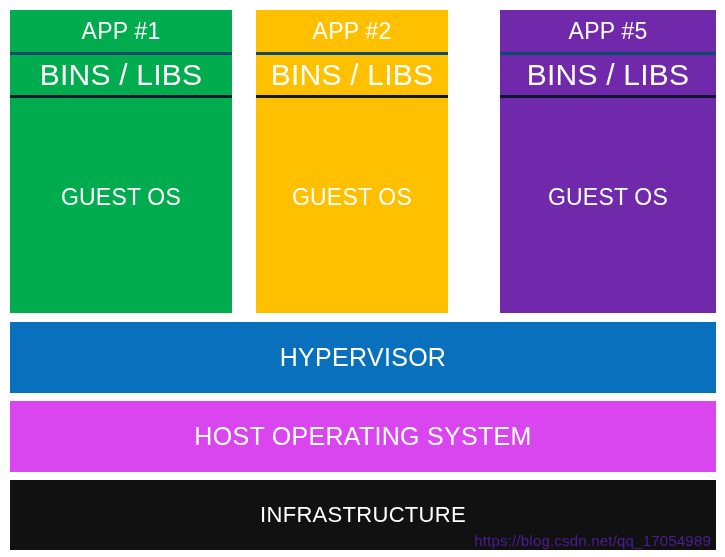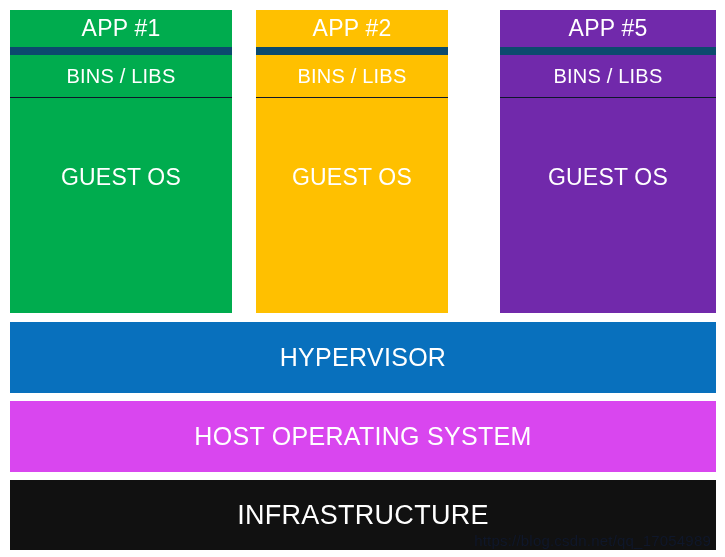--- a/index.html
+++ b/index.html
@@ -37,33 +37,33 @@
     box-sizing: border-box;
     display: flex;
     align-items: center;
     justify-content: center;
     color: #ffffff;
     letter-spacing: 0.2px;
   }
   .cell-app {
     height: 45px;
     font-size: 23px;
-    border-bottom: 8px solid #0c4a6e;
+    border-bottom: 3px solid #0c4a6e;
     text-align: right;
   }
   .cell-bins {
     height: 43px;
-    font-size: 20px;
-    border-bottom: 1px solid #0f172a;
+    font-size: 30px;
+    border-bottom: 3px solid #0f172a;
   }
   .cell-guest {
     flex: 1 1 auto;
     font-size: 23px;
     align-items: flex-start;
-    padding-top: 66px;
+    padding-top: 86px;
   }
 
   
   .c-green  { background: #00ac4e; }
   .c-yellow { background: #ffc000; }
   .c-purple { background: #7129ab; }
 
   
   .stack-bar {
     position: absolute;
@@ -85,30 +85,30 @@
   .bar-hostos {
     top: 401px;
     height: 71px;
     background: #d946ef;
     font-size: 25px;
   }
   .bar-infra {
     top: 480px;
     height: 70px;
     background: #111111;
-    font-size: 27px;
+    font-size: 22px;
   }
 
   
   .watermark {
     position: absolute;
     right: 14px;
     bottom: 8px;
     font-size: 15px;
-    color: #0f172a;
+    color: #4c1d95;
     letter-spacing: 0.2px;
     white-space: nowrap;
   }
 </style>
 </head>
 <body>
 
 <div id="diagram">
 
   <div class="vm-column col-0">

